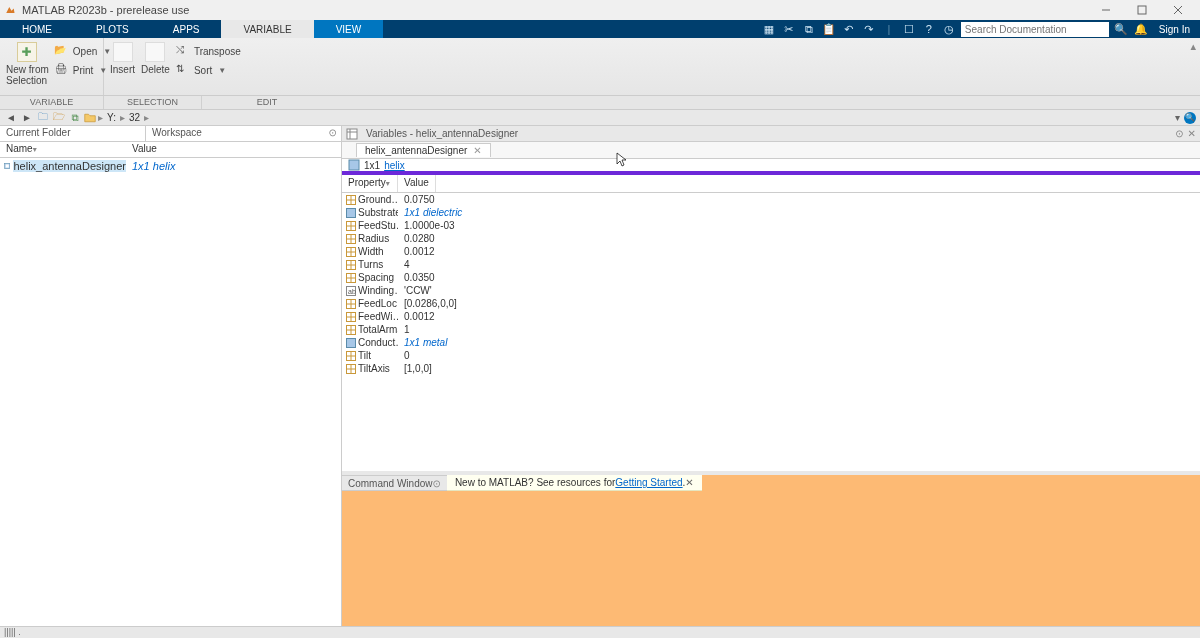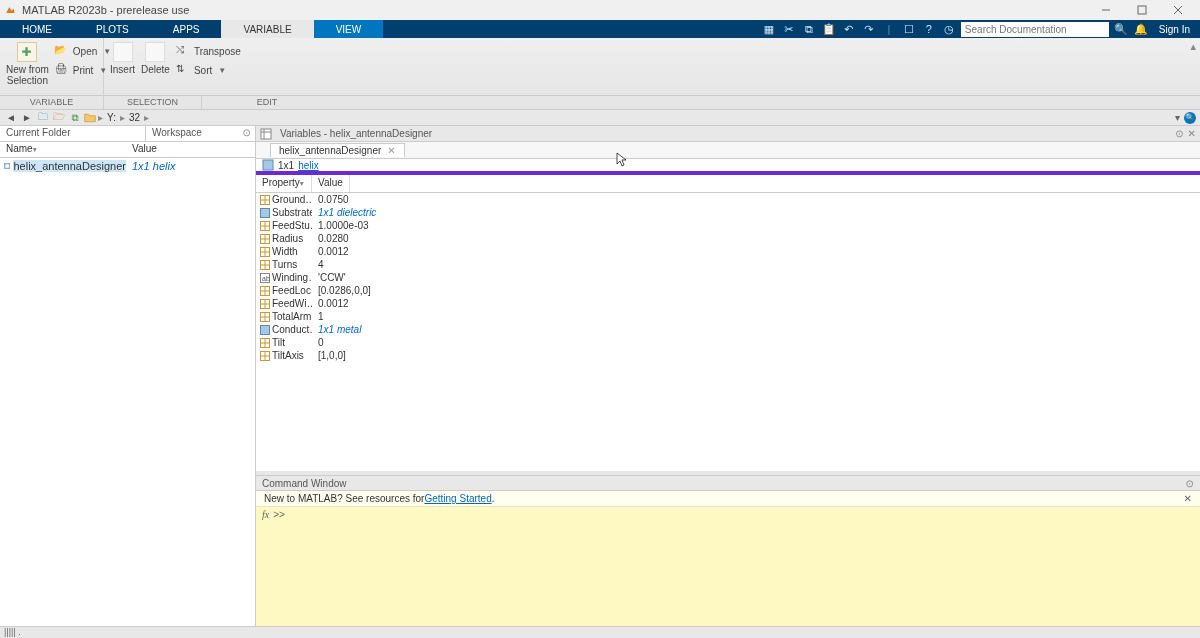--- a/index.html
+++ b/index.html
@@ -39,21 +39,21 @@
   
   .addrbar { height: 16px; background: #e8e8e8; border-bottom: 1px solid #ccc; display: flex; align-items: center; gap: 2px; padding: 0 4px; font-size: 10px; }
   .addrbtn { width: 14px; height: 14px; display: flex; align-items: center; justify-content: center; color: #555; }
   .addrtext { display: flex; align-items: center; gap: 4px; color: #333; }
   .addrsep { color: #888; }
   .addr-right { margin-left: auto; display: flex; align-items: center; gap: 4px; }
   .search-circle { width: 12px; height: 12px; border-radius: 50%; background: #0076c0; color: #fff; display:flex; align-items:center; justify-content:center; font-size:8px;}
 
   
   .main { display: flex; height: calc(638px - 20px - 18px - 58px - 14px - 16px - 12px); }
-  .leftcol { width: 256px; display: flex; flex-direction: column; border-right: 1px solid #ccc; background:#fff; }
+  .leftcol { width: 342px; display: flex; flex-direction: column; border-right: 1px solid #ccc; background:#fff; }
   .leftsplit { display: flex; height: 16px; border-bottom: 1px solid #ccc; }
   .leftsplit > div { font-size: 10px; color: #555; padding: 1px 6px; }
   .leftsplit .cf { width: 146px; border-right: 1px solid #ccc; }
   .colsrow { display: flex; height: 16px; border-bottom: 1px solid #ccc; }
   .colsrow .c { font-size: 10px; color: #333; padding: 1px 6px; }
   .colsrow .c1 { width: 126px; }
   .filerow { display: flex; height: 16px; align-items: center; }
   .filerow .c1 { width: 126px; padding-left: 4px; display:flex; align-items:center; gap:3px;}
   .filerow.sel .c1 span.nametxt { background: #cde6f7; }
   .filerow .c2 { padding-left: 6px; color: #0066cc; font-style: italic; }
@@ -69,21 +69,21 @@
   .vartyperow a { color: #0066cc; text-decoration: underline; }
   .propcols { height: 18px; border-bottom: 1px solid #ccc; display: flex; font-size: 10px; }
   .propcols > div { border-right: 1px solid #ddd; padding: 2px 6px; }
   .propcols .p1 { width: 56px; }
   .proprow { height: 13px; display: flex; font-size: 10px; align-items: center; }
   .proprow .p1 { width: 56px; padding-left: 4px; display:flex; align-items:center; gap:2px; overflow:hidden; white-space:nowrap; text-overflow:ellipsis;}
   .proprow .p2 { padding-left: 6px; }
   .proprow .p2.link { color: #0066cc; font-style: italic; }
   .picon { width: 10px; height: 10px; display:inline-flex; align-items:center; justify-content:center; }
 
-  .cmdpanel { height: 155px; border-top: 4px solid #e8e8e8; display: flex; flex-direction: column; background:#fef9c3; }
+  .cmdpanel { height: 155px; border-top: 4px solid #e8e8e8; display: flex; flex-direction: row; background:#fdba74; }
   .cmdhdr { height: 16px; background: #e8e8e8; border-top:1px solid #ccc; border-bottom: 1px solid #ccc; display: flex; align-items: center; padding: 0 6px; font-size: 10px; color: #555; }
   .cmdhdr .opt { margin-left: auto; color:#888; }
   .gettingstarted { height: 16px; background: #fffff0; border-bottom: 1px solid #e6e6c0; display: flex; align-items: center; padding: 0 8px; font-size: 10px; }
   .gettingstarted a { color: #0066cc; text-decoration: underline; }
   .gettingstarted .x { margin-left: auto; color:#666; }
   .cmdprompt { padding: 2px 6px; font-size: 10px; color: #666; display:flex; align-items:center; gap:4px;}
   .cmdprompt .fx { font-style: italic; font-family: serif; }
 
   .statusbar { height: 12px; background: #e8e8e8; border-top: 1px solid #ccc; font-size: 9px; padding-left: 4px; color:#666;}
   .caret { font-size: 8px; color:#666; margin-left:2px;}
@@ -142,21 +142,21 @@
   </div>
 </div>
 
 <div class="toolstrip">
   <div class="tgroup" style="width:104px">
     <div class="tgroup-body">
       <div class="tbtn-big">
         <div class="ic" style="background:#f7f4e8;border-color:#d9cc99;position:relative">
             <span style="position:absolute;left:3px;top:2px;color:#5a9e5a;font-size:12px">✚</span>
           </div>
-        <span style="white-space:pre;text-align:center;line-height:11px">New from
+        <span style="white-space:pre;text-align:left;line-height:11px">New from
 Selection</span>
       </div>
       <div style="display:flex;flex-direction:column;gap:1px;padding-top:2px">
         <div class="tbtn-sm">
             <span class="ic">📂</span>
             <span>Open</span>
             <span class="caret">▼</span>
           </div>
         <div class="tbtn-sm">
             <span class="ic">🖨</span>
@@ -348,20 +348,33 @@
                 </svg>
               </span>
               <span>Turns</span>
             </div>
             <div class="p2">4</div>
           </div>
           <div class="proprow">
             <div class="p1">
               <span class="picon">
                 <svg width="10" height="10" viewBox="0 0 10 10">
+                  <rect x="0.5" y="0.5" width="9" height="9" fill="#fff" stroke="#c9983a"></rect>
+                  <line x1="0.5" y1="5" x2="9.5" y2="5" stroke="#c9983a"></line>
+                  <line x1="5" y1="0.5" x2="5" y2="9.5" stroke="#c9983a"></line>
+                </svg>
+              </span>
+              <span>Spacing</span>
+            </div>
+            <div class="p2">0.0350</div>
+          </div>
+          <div class="proprow">
+            <div class="p1">
+              <span class="picon">
+                <svg width="10" height="10" viewBox="0 0 10 10">
                   <rect x="0.5" y="0.5" width="9" height="9" fill="#fff" stroke="#888"></rect>
                   <text x="2" y="8" font-size="7" fill="#555">ab</text>
                 </svg>
               </span>
               <span>Winding…</span>
             </div>
             <div class="p2">'CCW'</div>
           </div>
           <div class="proprow">
             <div class="p1">
@@ -446,24 +459,20 @@
       <div class="cmdhdr">
         <span>Command Window</span>
         <span class="opt">⊙</span>
       </div>
       <div class="gettingstarted">
         <span>New to MATLAB? See resources for </span>
         <a>Getting Started</a>
           <span>.</span>
         <span class="x">✕</span>
       </div>
-      <div class="cmdprompt">
-        <span class="fx">fx</span>
-        <span>&gt;&gt;</span>
-      </div>
     </div>
   </div>
 </div>
 
 <div class="statusbar">
   <span>||||| .</span>
 </div>
 
 <svg class="cursor" width="12" height="16" viewBox="0 0 12 16">
     <path d="M1 1 L1 12 L4 9 L6 14 L8 13 L6 8 L10 8 Z" fill="#fff" stroke="#000" stroke-width="0.7"></path>

